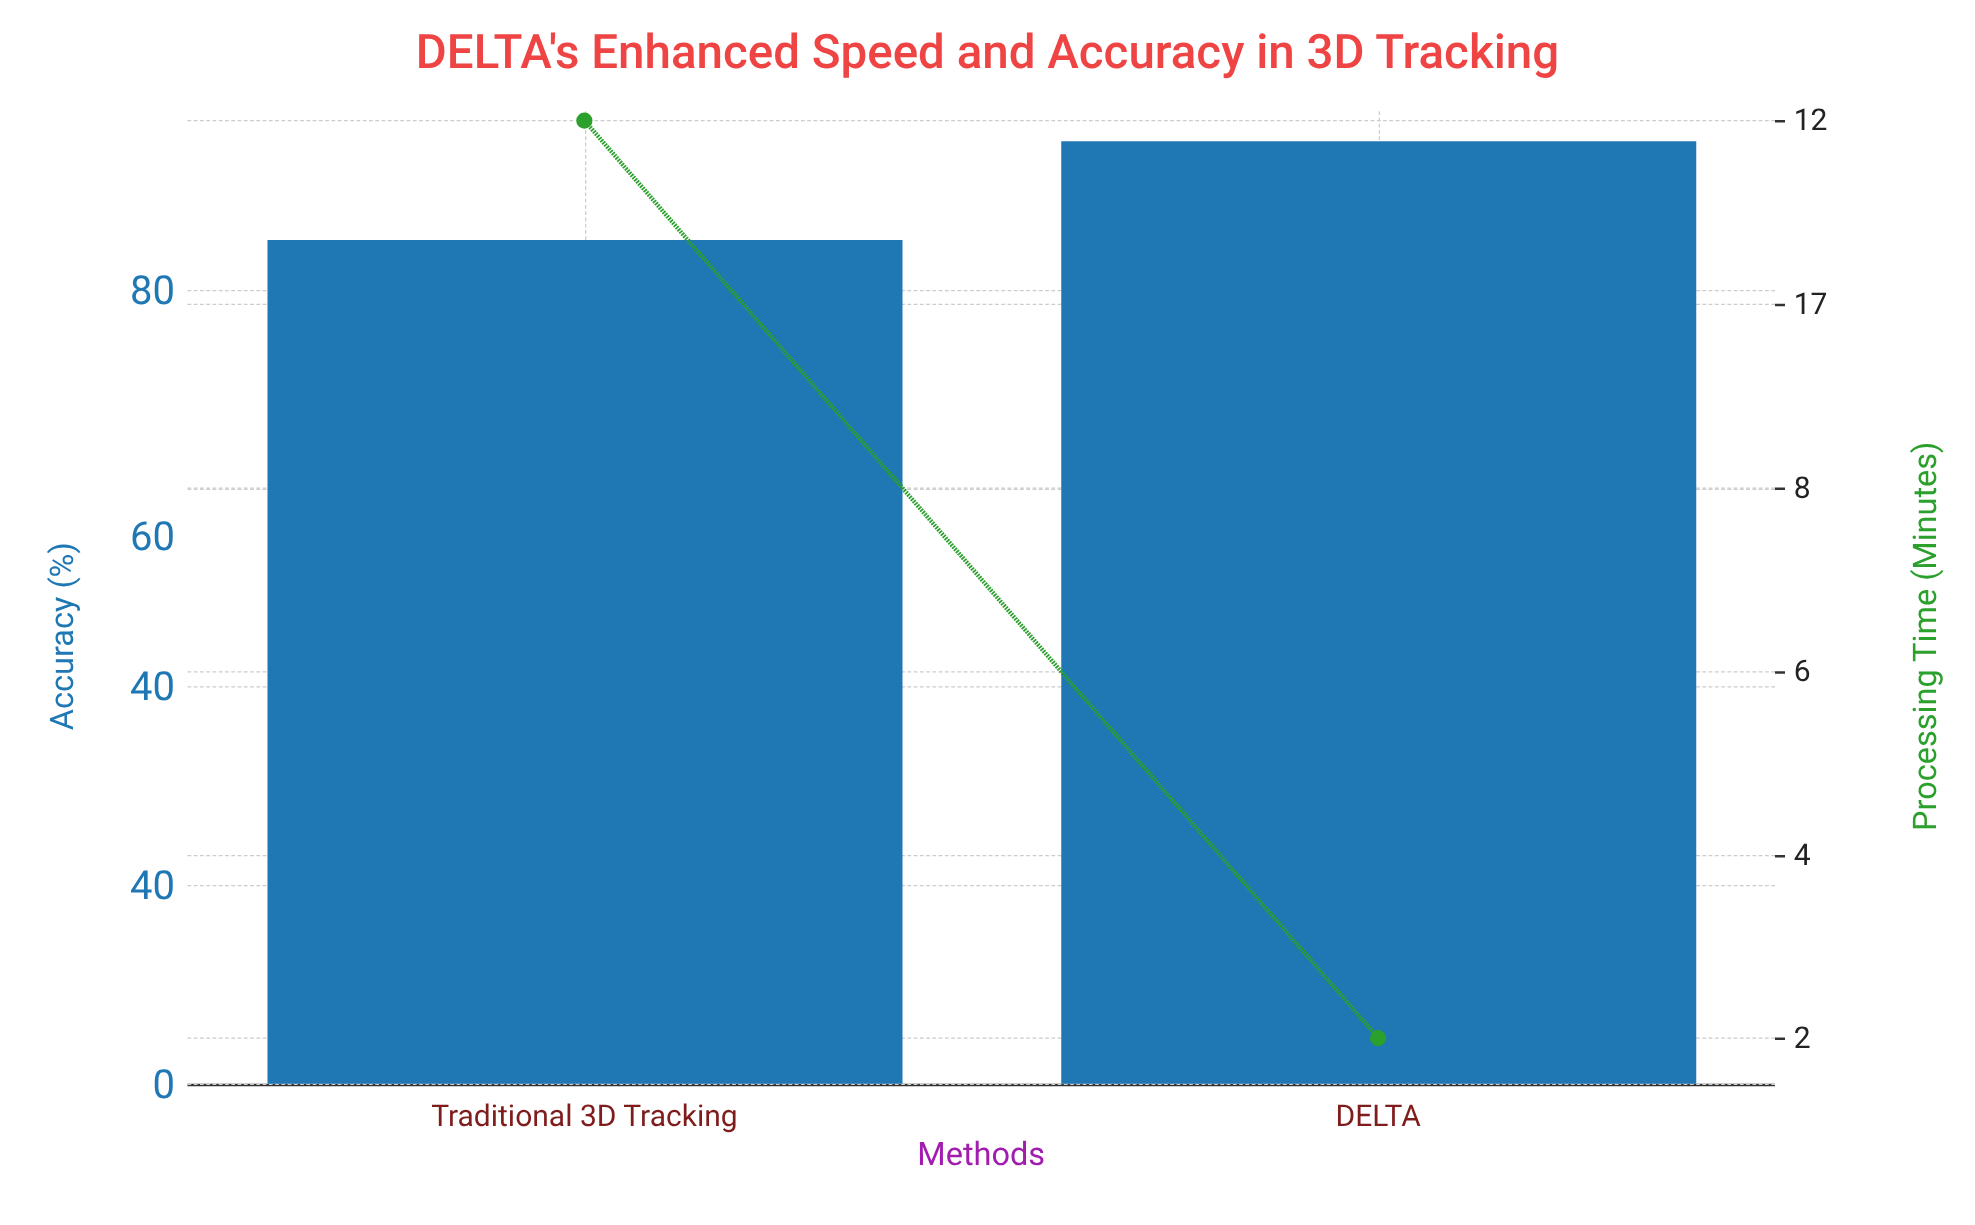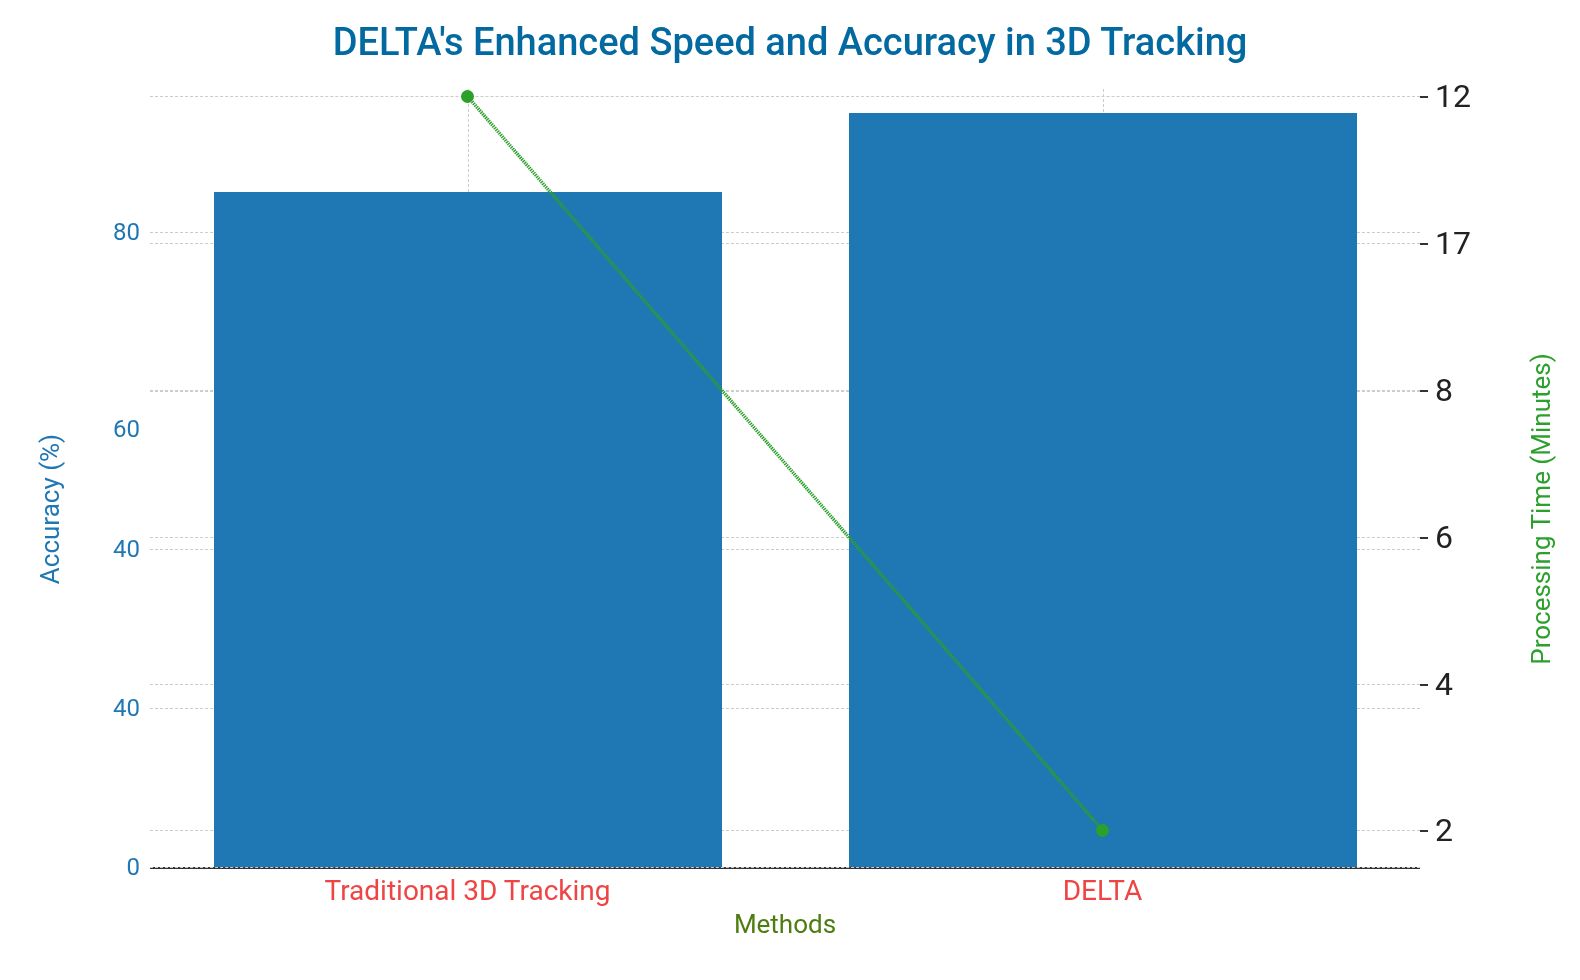--- a/index.html
+++ b/index.html
@@ -15,21 +15,21 @@
     position: absolute;
     top: 20px;
     left: 60px;
     right: 60px;
     bottom: 20px;
   }
   .title {
     text-align: center;
     font-size: 38px;
     font-weight: 500;
-    color: #0369a1;
+    color: #ef4444;
     margin-bottom: 15px;
   }
   .plot-outer {
     position: relative;
     height: 860px;
   }
   .ylabel-left {
     position: absolute;
     left: -10px;
     top: 50%;
@@ -43,21 +43,21 @@
     right: -20px;
     top: 50%;
     transform: translate(50%, -50%) rotate(-90deg);
     font-size: 26px;
     color: #2ca02c;
     white-space: nowrap;
   }
   .xlabel {
     text-align: center;
     font-size: 26px;
-    color: #4d7c0f;
+    color: #a21caf;
     margin-top: 12px;
   }
   .plot-area {
     position: absolute;
     left: 90px;
     right: 100px;
     top: 10px;
     bottom: 70px;
     border-bottom: 2px solid #333;
   }
@@ -71,44 +71,44 @@
     position: absolute;
     top: 0;
     bottom: 0;
     border-left: 1px dashed #cccccc;
   }
   .ytick-left {
     position: absolute;
     left: -50px;
     width: 40px;
     text-align: right;
-    font-size: 24px;
+    font-size: 32px;
     color: #1f77b4;
     transform: translateY(-50%);
   }
   .ytick-right {
     position: absolute;
     right: -55px;
     width: 40px;
     text-align: left;
-    font-size: 32px;
+    font-size: 24px;
     color: #222;
     transform: translateY(-50%);
   }
   .ytick-right-mark {
     position: absolute;
     right: -8px;
     width: 8px;
     border-top: 2px solid #333;
   }
   .xtick {
     position: absolute;
     bottom: -40px;
-    font-size: 28px;
-    color: #ef4444;
+    font-size: 24px;
+    color: #7f1d1d;
     transform: translateX(-50%);
     white-space: nowrap;
   }
   .bar {
     position: absolute;
     bottom: 0;
     background: #1f77b4;
   }
   .line-svg {
     position: absolute;

